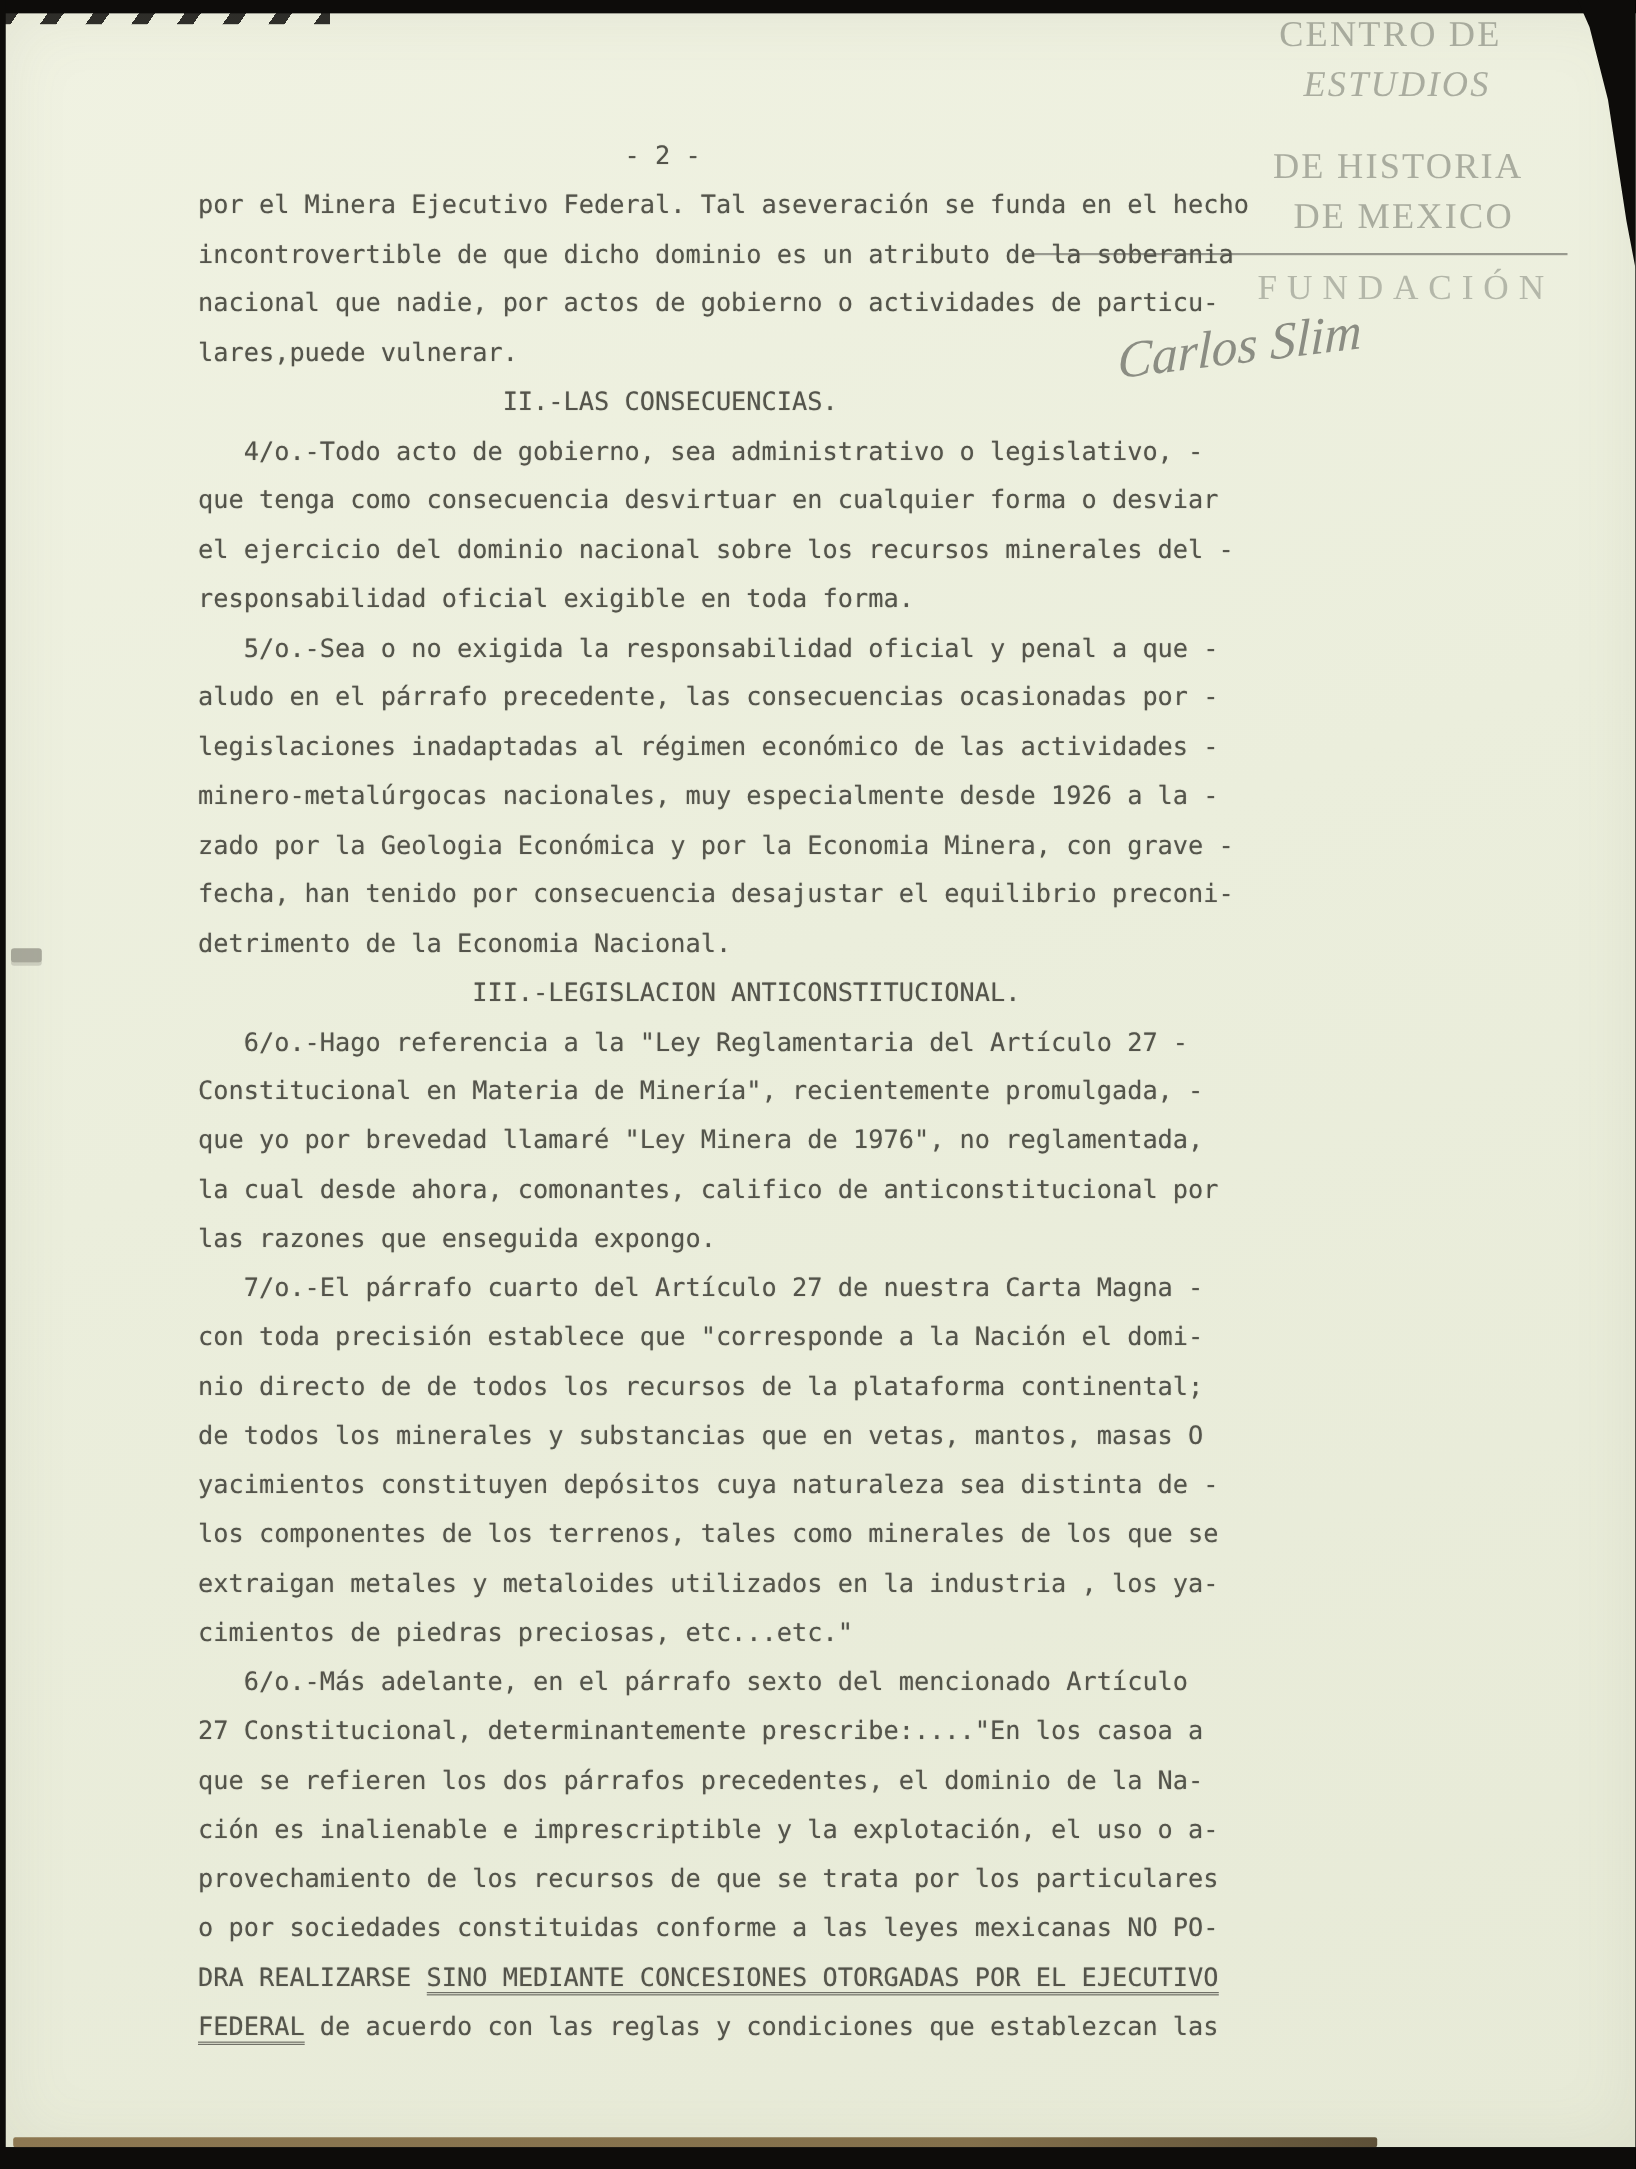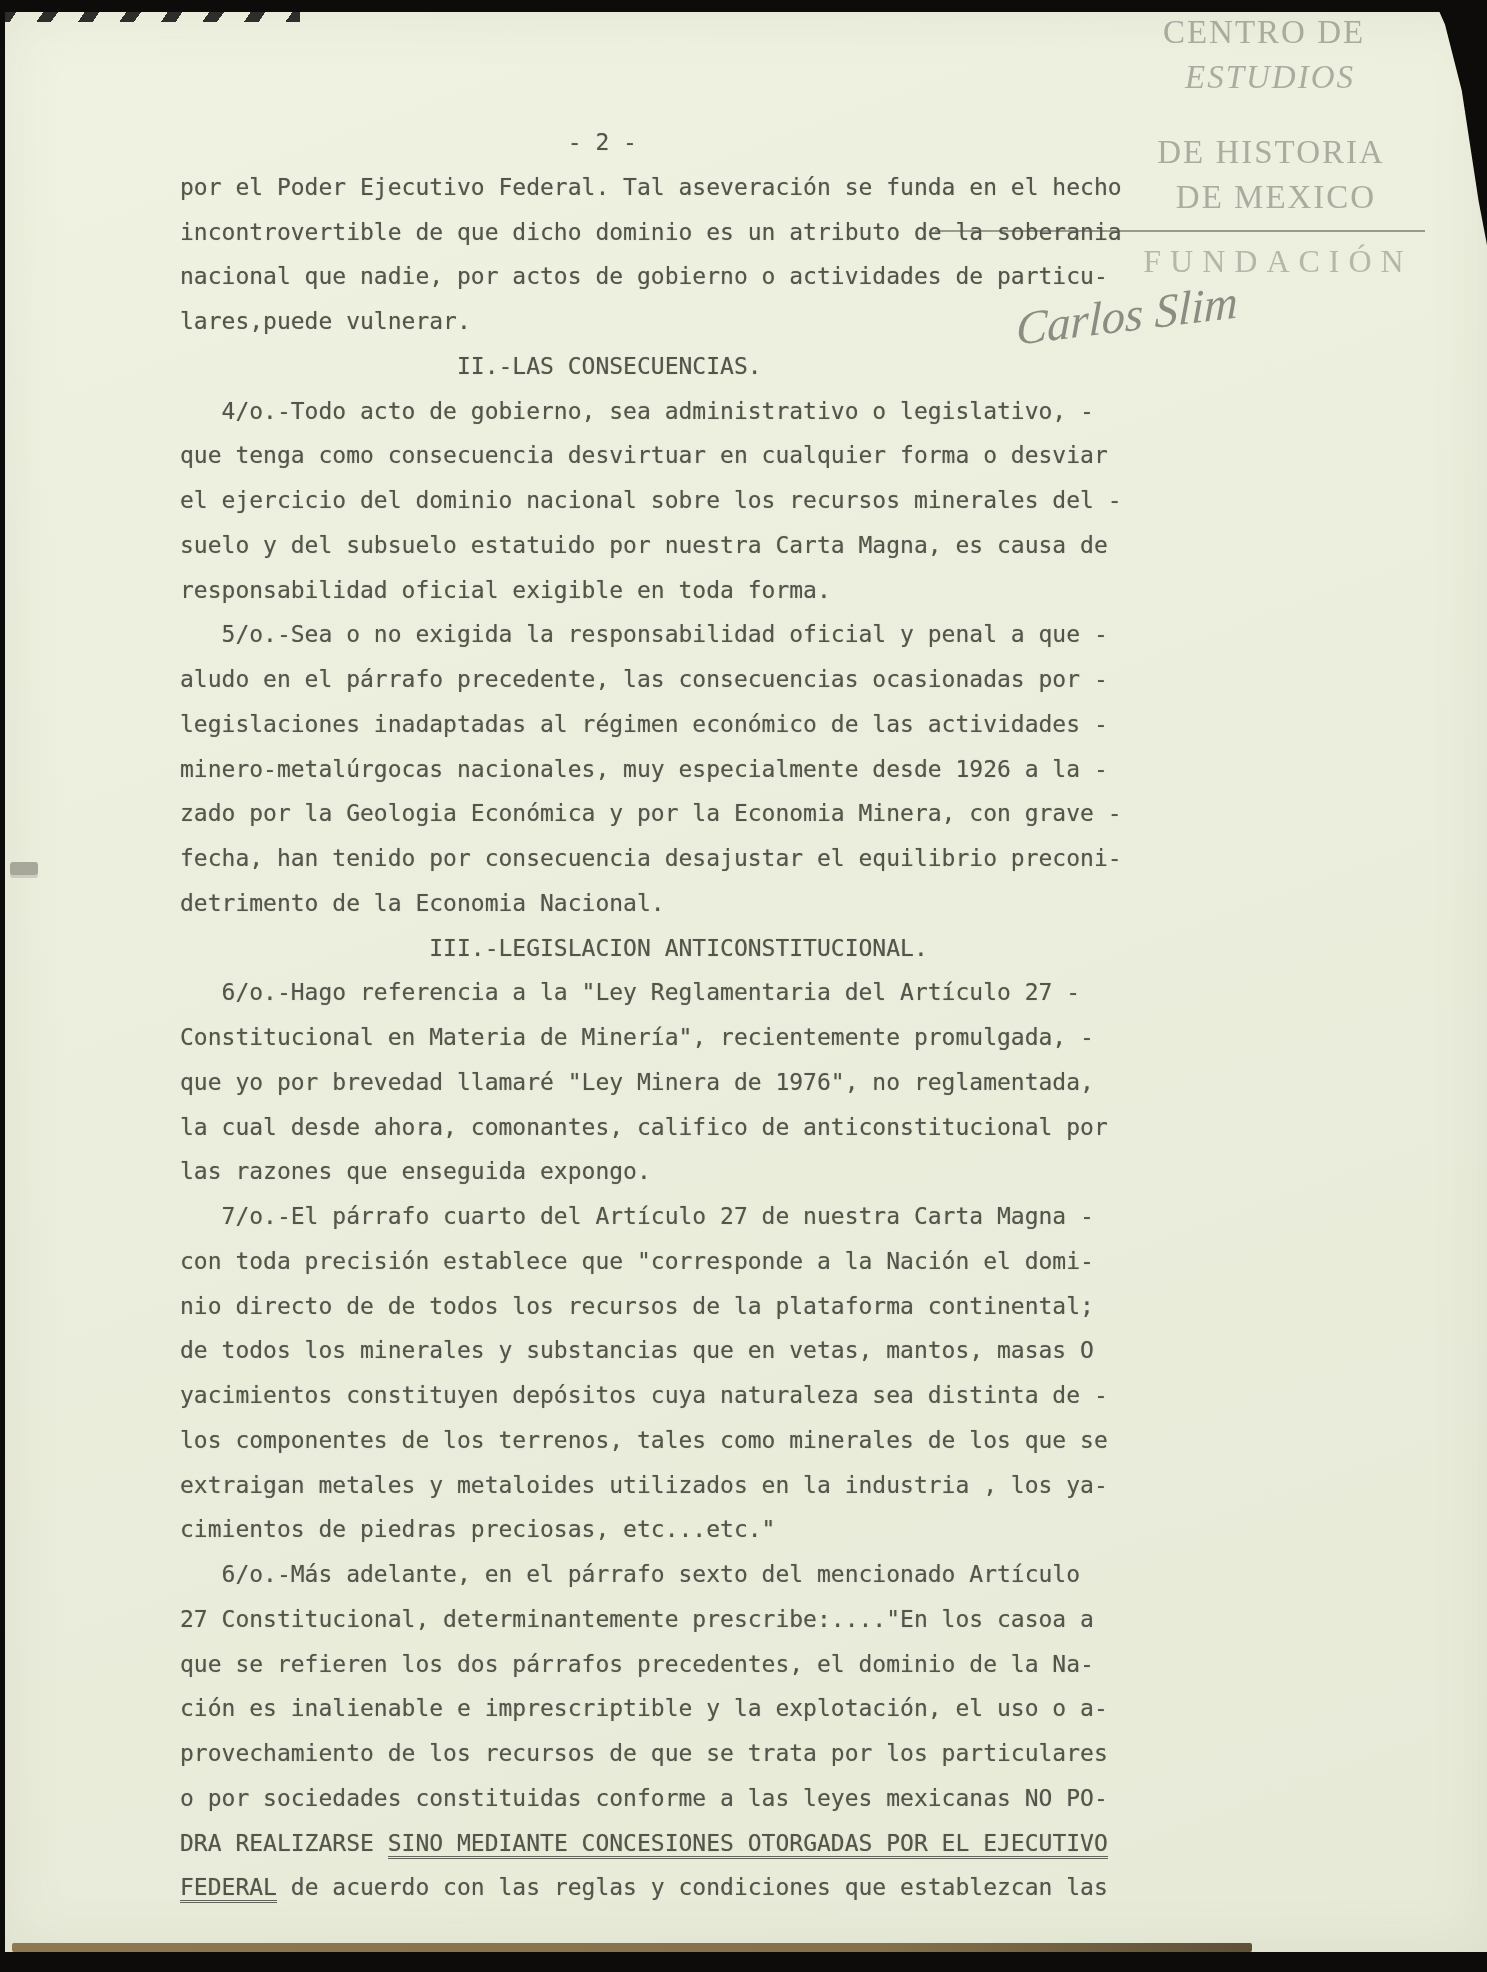--- a/index.html
+++ b/index.html
@@ -82,29 +82,28 @@
 </style>
 </head>
 <body>
 
 <div id="canvas">
 
   <div class="paper"></div>
 
   <div class="doc-text" id="doc-text">
       <div class="tline">                            - 2 -</div>
-      <div class="tline">por el Poder Ejecutivo Federal. Tal aseveración se funda en el hecho</div>
+      <div class="tline">por el Minera Ejecutivo Federal. Tal aseveración se funda en el hecho</div>
       <div class="tline">incontrovertible de que dicho dominio es un atributo de la soberania</div>
       <div class="tline">nacional que nadie, por actos de gobierno o actividades de particu-</div>
       <div class="tline">lares,puede vulnerar.</div>
       <div class="tline">                    II.-LAS CONSECUENCIAS.</div>
       <div class="tline">   4/o.-Todo acto de gobierno, sea administrativo o legislativo, -</div>
       <div class="tline">que tenga como consecuencia desvirtuar en cualquier forma o desviar</div>
       <div class="tline">el ejercicio del dominio nacional sobre los recursos minerales del -</div>
-      <div class="tline">suelo y del subsuelo estatuido por nuestra Carta Magna, es causa de</div>
       <div class="tline">responsabilidad oficial exigible en toda forma.</div>
       <div class="tline">   5/o.-Sea o no exigida la responsabilidad oficial y penal a que -</div>
       <div class="tline">aludo en el párrafo precedente, las consecuencias ocasionadas por -</div>
       <div class="tline">legislaciones inadaptadas al régimen económico de las actividades -</div>
       <div class="tline">minero-metalúrgocas nacionales, muy especialmente desde 1926 a la -</div>
       <div class="tline">zado por la Geologia Económica y por la Economia Minera, con grave -</div>
       <div class="tline">fecha, han tenido por consecuencia desajustar el equilibrio preconi-</div>
       <div class="tline">detrimento de la Economia Nacional.</div>
       <div class="tline">                  III.-LEGISLACION ANTICONSTITUCIONAL.</div>
       <div class="tline">   6/o.-Hago referencia a la "Ley Reglamentaria del Artículo 27 -</div>

